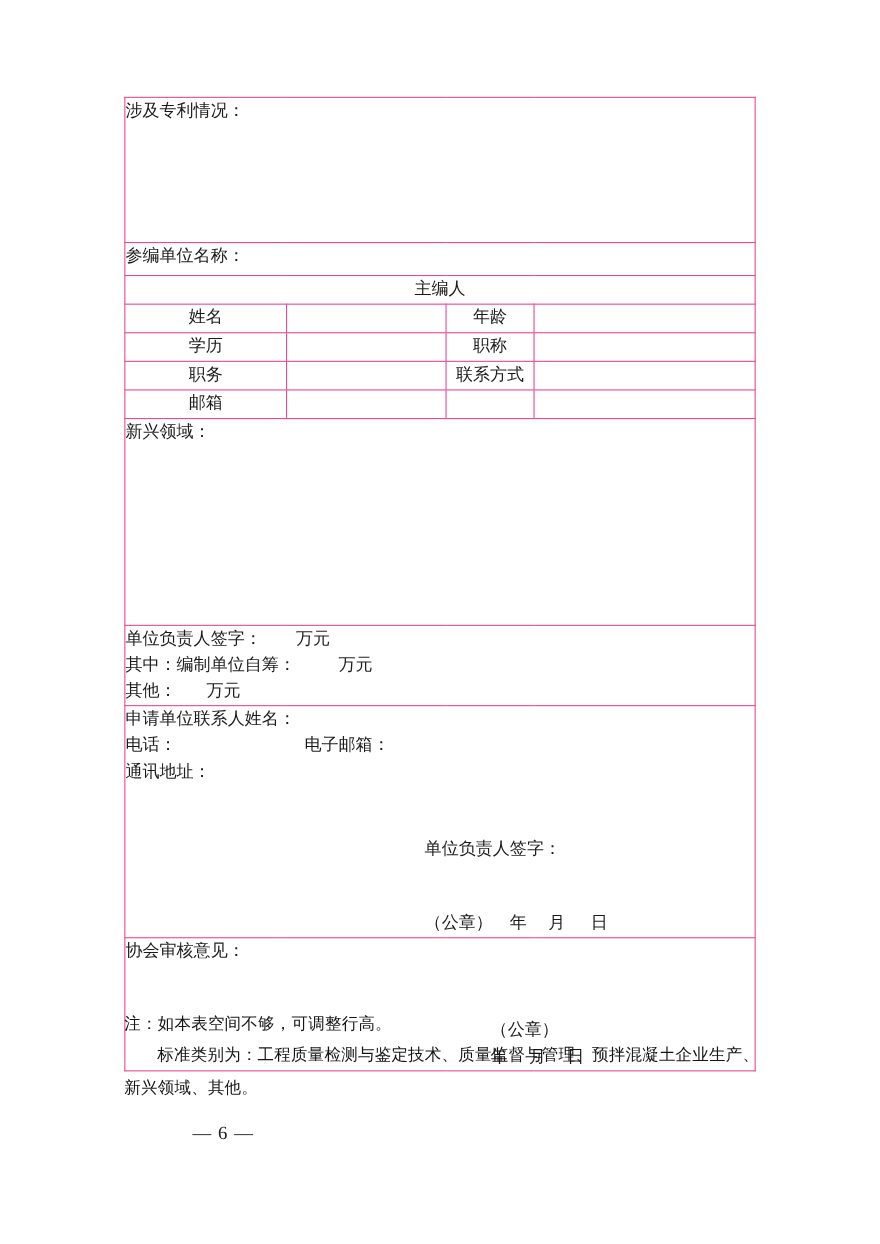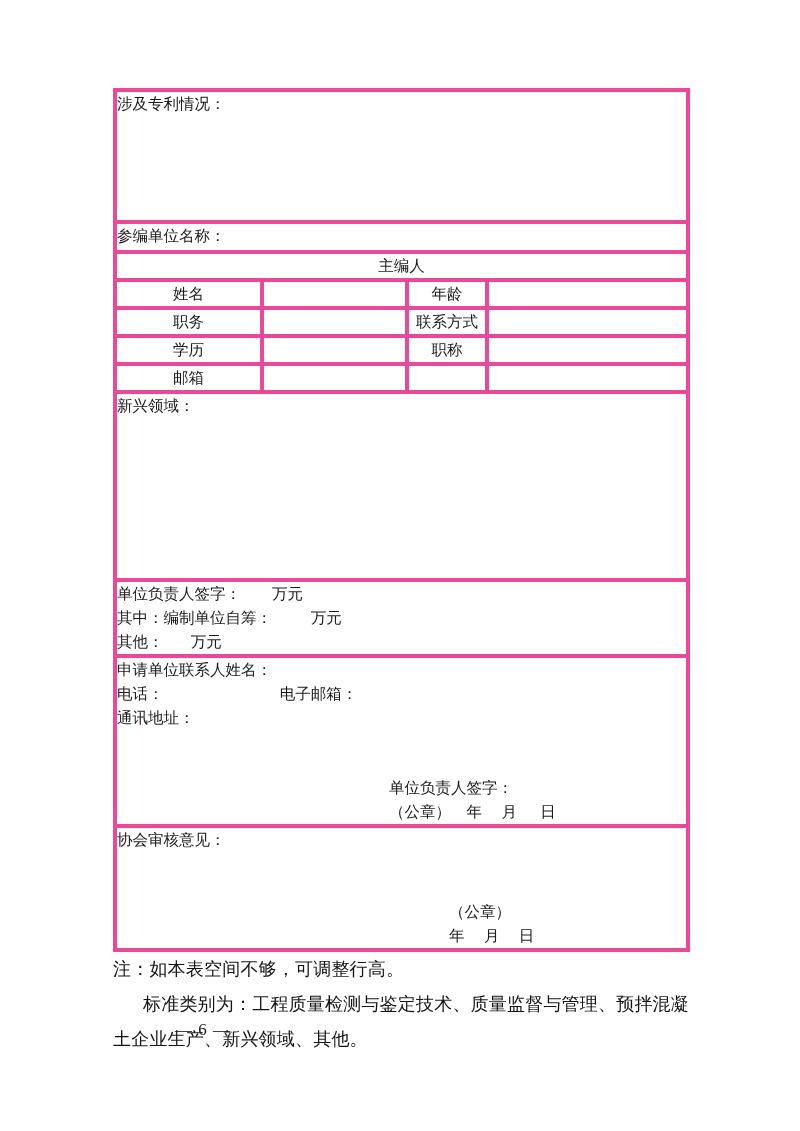--- a/index.html
+++ b/index.html
@@ -30,21 +30,21 @@
     position: absolute;
     left: 113px;
     top: 88px;
     width: 573px;
     border-collapse: collapse;
     table-layout: fixed;
     font-size: 15.5px;
     line-height: 1.55;
   }
   .form-table td {
-    border: 4px solid #ec4899;
+    border: 1px solid #ec4899;
     padding: 0;
     vertical-align: top;
   }
 
   .cell-pad {
     padding: 5px 6px 4px 12px;
   }
 
   
   .lbl {
@@ -74,35 +74,35 @@
   .r-contact  { height: 148px; }
   .r-review   { height: 106px; }
 
   .tline { display: block; white-space: pre; }
 
   
   .sig-block {
     margin-top: 46px;
     padding-left: 272px;
   }
-  .sig-block .tline { white-space: pre; }
+  .sig-block .tline { white-space: pre; margin-top: 44px; }
 
   .review-block {
     margin-top: 48px;
     padding-left: 332px;
   }
 
   
   .notes {
     position: absolute;
     left: 113px;
-    top: 952px;
+    top: 916px;
     width: 590px;
-    font-family: Liberation Serif, serif;
-    font-size: 18px;
+    font-family: Liberation Sans, sans-serif;
+    font-size: 15px;
     line-height: 1.95;
     color: #141414;
     letter-spacing: 0.2px;
   }
   .notes .note-line-2 { text-indent: 30px; }
 
   
   .page-number {
     position: absolute;
     left: 113px;
@@ -157,42 +157,42 @@
         <td class="lbl">
           <span>年龄</span>
         </td>
         <td class="blank">
           <span></span>
         </td>
       </tr>
 
       <tr class="r-person">
         <td class="lbl">
+          <span>学历</span>
+        </td>
+        <td class="blank">
+          <span></span>
+        </td>
+        <td class="lbl">
+          <span>职称</span>
+        </td>
+        <td class="blank">
+          <span></span>
+        </td>
+      </tr>
+
+      <tr class="r-person">
+        <td class="lbl">
           <span>职务</span>
         </td>
         <td class="blank">
           <span></span>
         </td>
         <td class="lbl" style="width:82px">
           <span>联系方式</span>
-        </td>
-        <td class="blank">
-          <span></span>
-        </td>
-      </tr>
-
-      <tr class="r-person">
-        <td class="lbl">
-          <span>学历</span>
-        </td>
-        <td class="blank">
-          <span></span>
-        </td>
-        <td class="lbl">
-          <span>职称</span>
         </td>
         <td class="blank">
           <span></span>
         </td>
       </tr>
 
       <tr class="r-person">
         <td class="lbl">
           <span>邮箱</span>
         </td>

